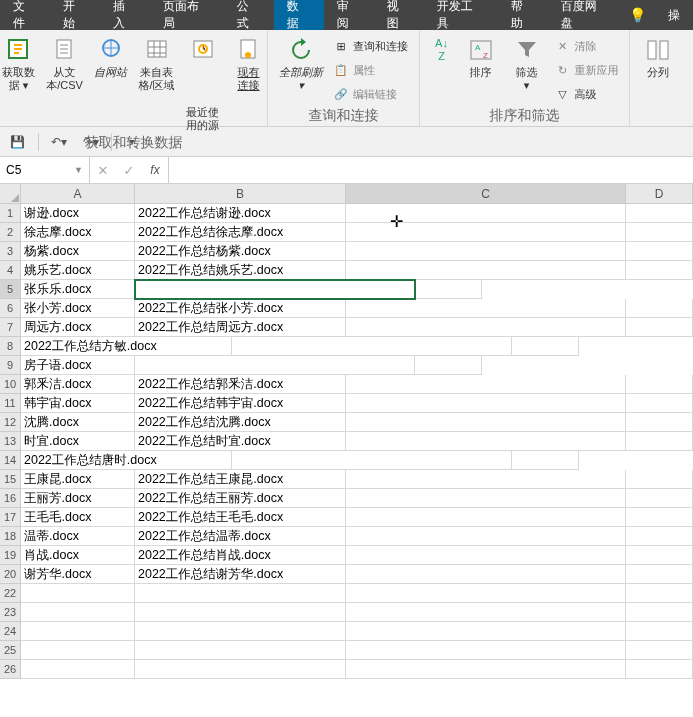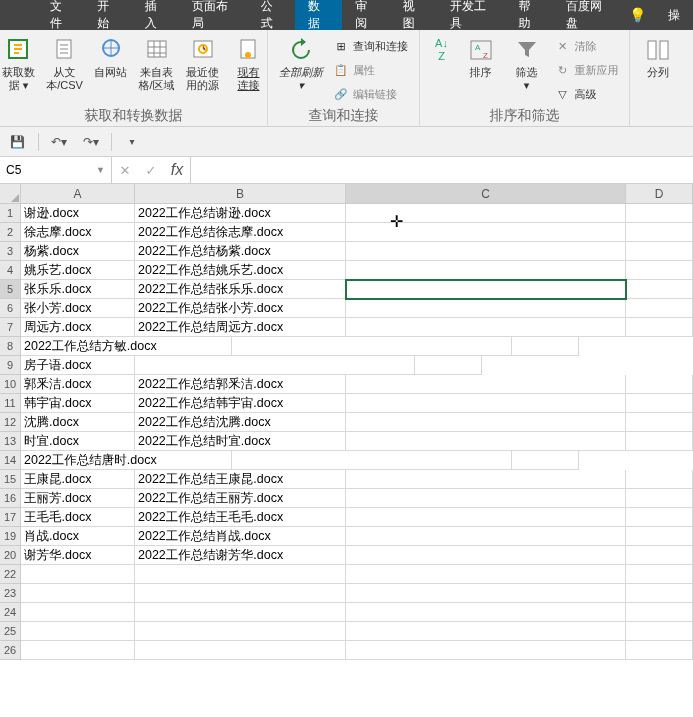--- a/index.html
+++ b/index.html
@@ -25,25 +25,25 @@
 .vlist .vitem.enabled { color: #333; }
 .vlist .vicon { width: 16px; height: 16px; display:flex; align-items:center; justify-content:center; }
 
 
 .qat { background: #f1f1f1; height: 30px; border-bottom: 1px solid #d0d0d0; display: flex; align-items: center; gap: 8px; padding: 0 6px; }
 .qat .qbtn { width: 24px; height: 22px; display:flex; align-items:center; justify-content:center; font-size:12px; color:#555; cursor:pointer; }
 .qat .sep { width:1px; height:18px; background:#ccc; }
 
 
 .fbar { height: 27px; border-bottom: 1px solid #d0d0d0; display:flex; align-items:stretch; }
-.namebox { width: 112px; border-right:1px solid #ccc; display:flex; align-items:center; padding:0 6px; font-size:12px; background:#fff; }
+.namebox { width: 90px; border-right:1px solid #ccc; display:flex; align-items:center; padding:0 6px; font-size:12px; background:#fff; }
 .namebox .dd { margin-left:auto; font-size:9px; color:#888; }
 .fbar .fbtns { display:flex; align-items:center; gap:0; border-right:1px solid #ccc; }
 .fbar .fbtn { width:26px; display:flex; align-items:center; justify-content:center; font-size:13px; color:#aaa; cursor:pointer; }
-.fbar .fxbtn { color:#555; font-style:italic; font-size:16px; }
+.fbar .fxbtn { color:#555; font-style:italic; font-size:12px; }
 .fbar .finput { flex:1; padding:0 6px; font-size:12px; background:#fff; }
 
 
 .grid { position:relative; }
 .colhdrs { display:flex; height:20px; background:#e8e8e8; border-bottom:1px solid #ccc; }
 .corner { width:21px; background:#e8e8e8; border-right:1px solid #ccc; display:flex; align-items:flex-end; justify-content:flex-end; }
 .corner .tri { width:0;height:0;border-left:8px solid transparent;border-bottom:8px solid #b0b0b0; margin:0 1px 1px 0;}
 .colhdr { border-right:1px solid #ccc; display:flex; align-items:center; justify-content:center; font-size:12px; color:#555; background:#e8e8e8; }
 .colhdr.selcol { background:#d4d4d4; }
 .colA { width:114px; } .colB { width:211px; } .colC { width:280px; } .colD { width:67px; }
@@ -52,21 +52,21 @@
 .rowhdr { width:21px; background:#e8e8e8; border-right:1px solid #ccc; border-bottom:1px solid #ccc; display:flex; align-items:center; justify-content:center; font-size:11px; color:#555; }
 .rowhdr.selrow { background:#d4d4d4; }
 .cell { border-right:1px solid #d8d8d8; border-bottom:1px solid #d8d8d8; font-size:12.5px; padding:0 3px; display:flex; align-items:center; overflow:hidden; white-space:nowrap; color:#000; }
 .cell.selected { outline:2px solid #217346; outline-offset:-1px; background:#fff; position:relative; z-index:2;}
 .cursor-cross { position:absolute; font-size:16px; color:#000; pointer-events:none; z-index:5; }
 </style>
 </head>
 <body>
 
 <div class="menubar">
-  <div id="menu-tabs" style="display:flex;padding-left:37px;">
+  <div id="menu-tabs" style="display:flex;">
       <div class="tab">文件</div>
       <div class="tab">开始</div>
       <div class="tab">插入</div>
       <div class="tab">页面布局</div>
       <div class="tab">公式</div>
       <div class="tab active">数据</div>
       <div class="tab">审阅</div>
       <div class="tab">视图</div>
       <div class="tab">开发工具</div>
       <div class="tab">帮助</div>
@@ -100,41 +100,41 @@
           <span style="white-space:pre-line;">从文
 本/CSV</span>
         </div>
         <div class="ritem">
           <div class="ricon">
             <svg width="26" height="26">
               <circle cx="13" cy="11" r="8" fill="none" stroke="#4a90d9" stroke-width="2"></circle>
               <path d="M5 11h16M13 3v16" stroke="#4a90d9"></path>
             </svg>
           </div>
-          <span style="white-space:pre-line;">自网站</span>
+          <span style="white-space:pre-line;font-style:italic;">自网站</span>
         </div>
         <div class="ritem">
           <div class="ricon">
             <svg width="26" height="26">
               <rect x="4" y="4" width="18" height="16" fill="#fff" stroke="#888"></rect>
               <path d="M4 10h18M4 16h18M10 4v16M16 4v16" stroke="#888"></path>
             </svg>
           </div>
           <span style="white-space:pre-line;">来自表
 格/区域</span>
         </div>
         <div class="ritem">
           <div class="ricon">
             <svg width="26" height="26">
               <rect x="4" y="4" width="18" height="16" fill="#fff" stroke="#888"></rect>
               <circle cx="13" cy="12" r="4" fill="none" stroke="#fa0" stroke-width="2"></circle>
               <path d="M13 8v4l3 2" stroke="#fa0"></path>
             </svg>
           </div>
-          <span style="white-space:pre-line;">最近使
+          <span style="white-space:pre-line;margin-top:40px;">最近使
 用的源</span>
         </div>
         <div class="ritem">
           <div class="ricon">
             <svg width="26" height="26">
               <rect x="5" y="3" width="14" height="18" fill="#fff" stroke="#888"></rect>
               <circle cx="12" cy="18" r="3" fill="#fa0"></circle>
             </svg>
           </div>
           <span style="white-space:pre-line;text-decoration:underline;">现有
@@ -285,21 +285,20 @@
       <div class="row">
         <div class="rowhdr">4</div>
         <div class="cell colA">姚乐艺.docx</div>
         <div class="cell colB">2022工作总结姚乐艺.docx</div>
         <div class="cell colC"></div>
         <div class="cell colD"></div>
       </div>
       <div class="row">
         <div class="rowhdr selrow">5</div>
         <div class="cell colA">张乐乐.docx</div>
-        <div class="cell colB">2022工作总结张乐乐.docx</div>
         <div class="cell colC selected"></div>
         <div class="cell colD"></div>
       </div>
       <div class="row">
         <div class="rowhdr">6</div>
         <div class="cell colA">张小芳.docx</div>
         <div class="cell colB">2022工作总结张小芳.docx</div>
         <div class="cell colC"></div>
         <div class="cell colD"></div>
       </div>
@@ -371,20 +370,27 @@
         <div class="cell colD"></div>
       </div>
       <div class="row">
         <div class="rowhdr">17</div>
         <div class="cell colA">王毛毛.docx</div>
         <div class="cell colB">2022工作总结王毛毛.docx</div>
         <div class="cell colC"></div>
         <div class="cell colD"></div>
       </div>
       <div class="row">
+        <div class="rowhdr">18</div>
+        <div class="cell colA">温蒂.docx</div>
+        <div class="cell colB">2022工作总结温蒂.docx</div>
+        <div class="cell colC"></div>
+        <div class="cell colD"></div>
+      </div>
+      <div class="row">
         <div class="rowhdr">19</div>
         <div class="cell colA">肖战.docx</div>
         <div class="cell colB">2022工作总结肖战.docx</div>
         <div class="cell colC"></div>
         <div class="cell colD"></div>
       </div>
       <div class="row">
         <div class="rowhdr">20</div>
         <div class="cell colA">谢芳华.docx</div>
         <div class="cell colB">2022工作总结谢芳华.docx</div>

